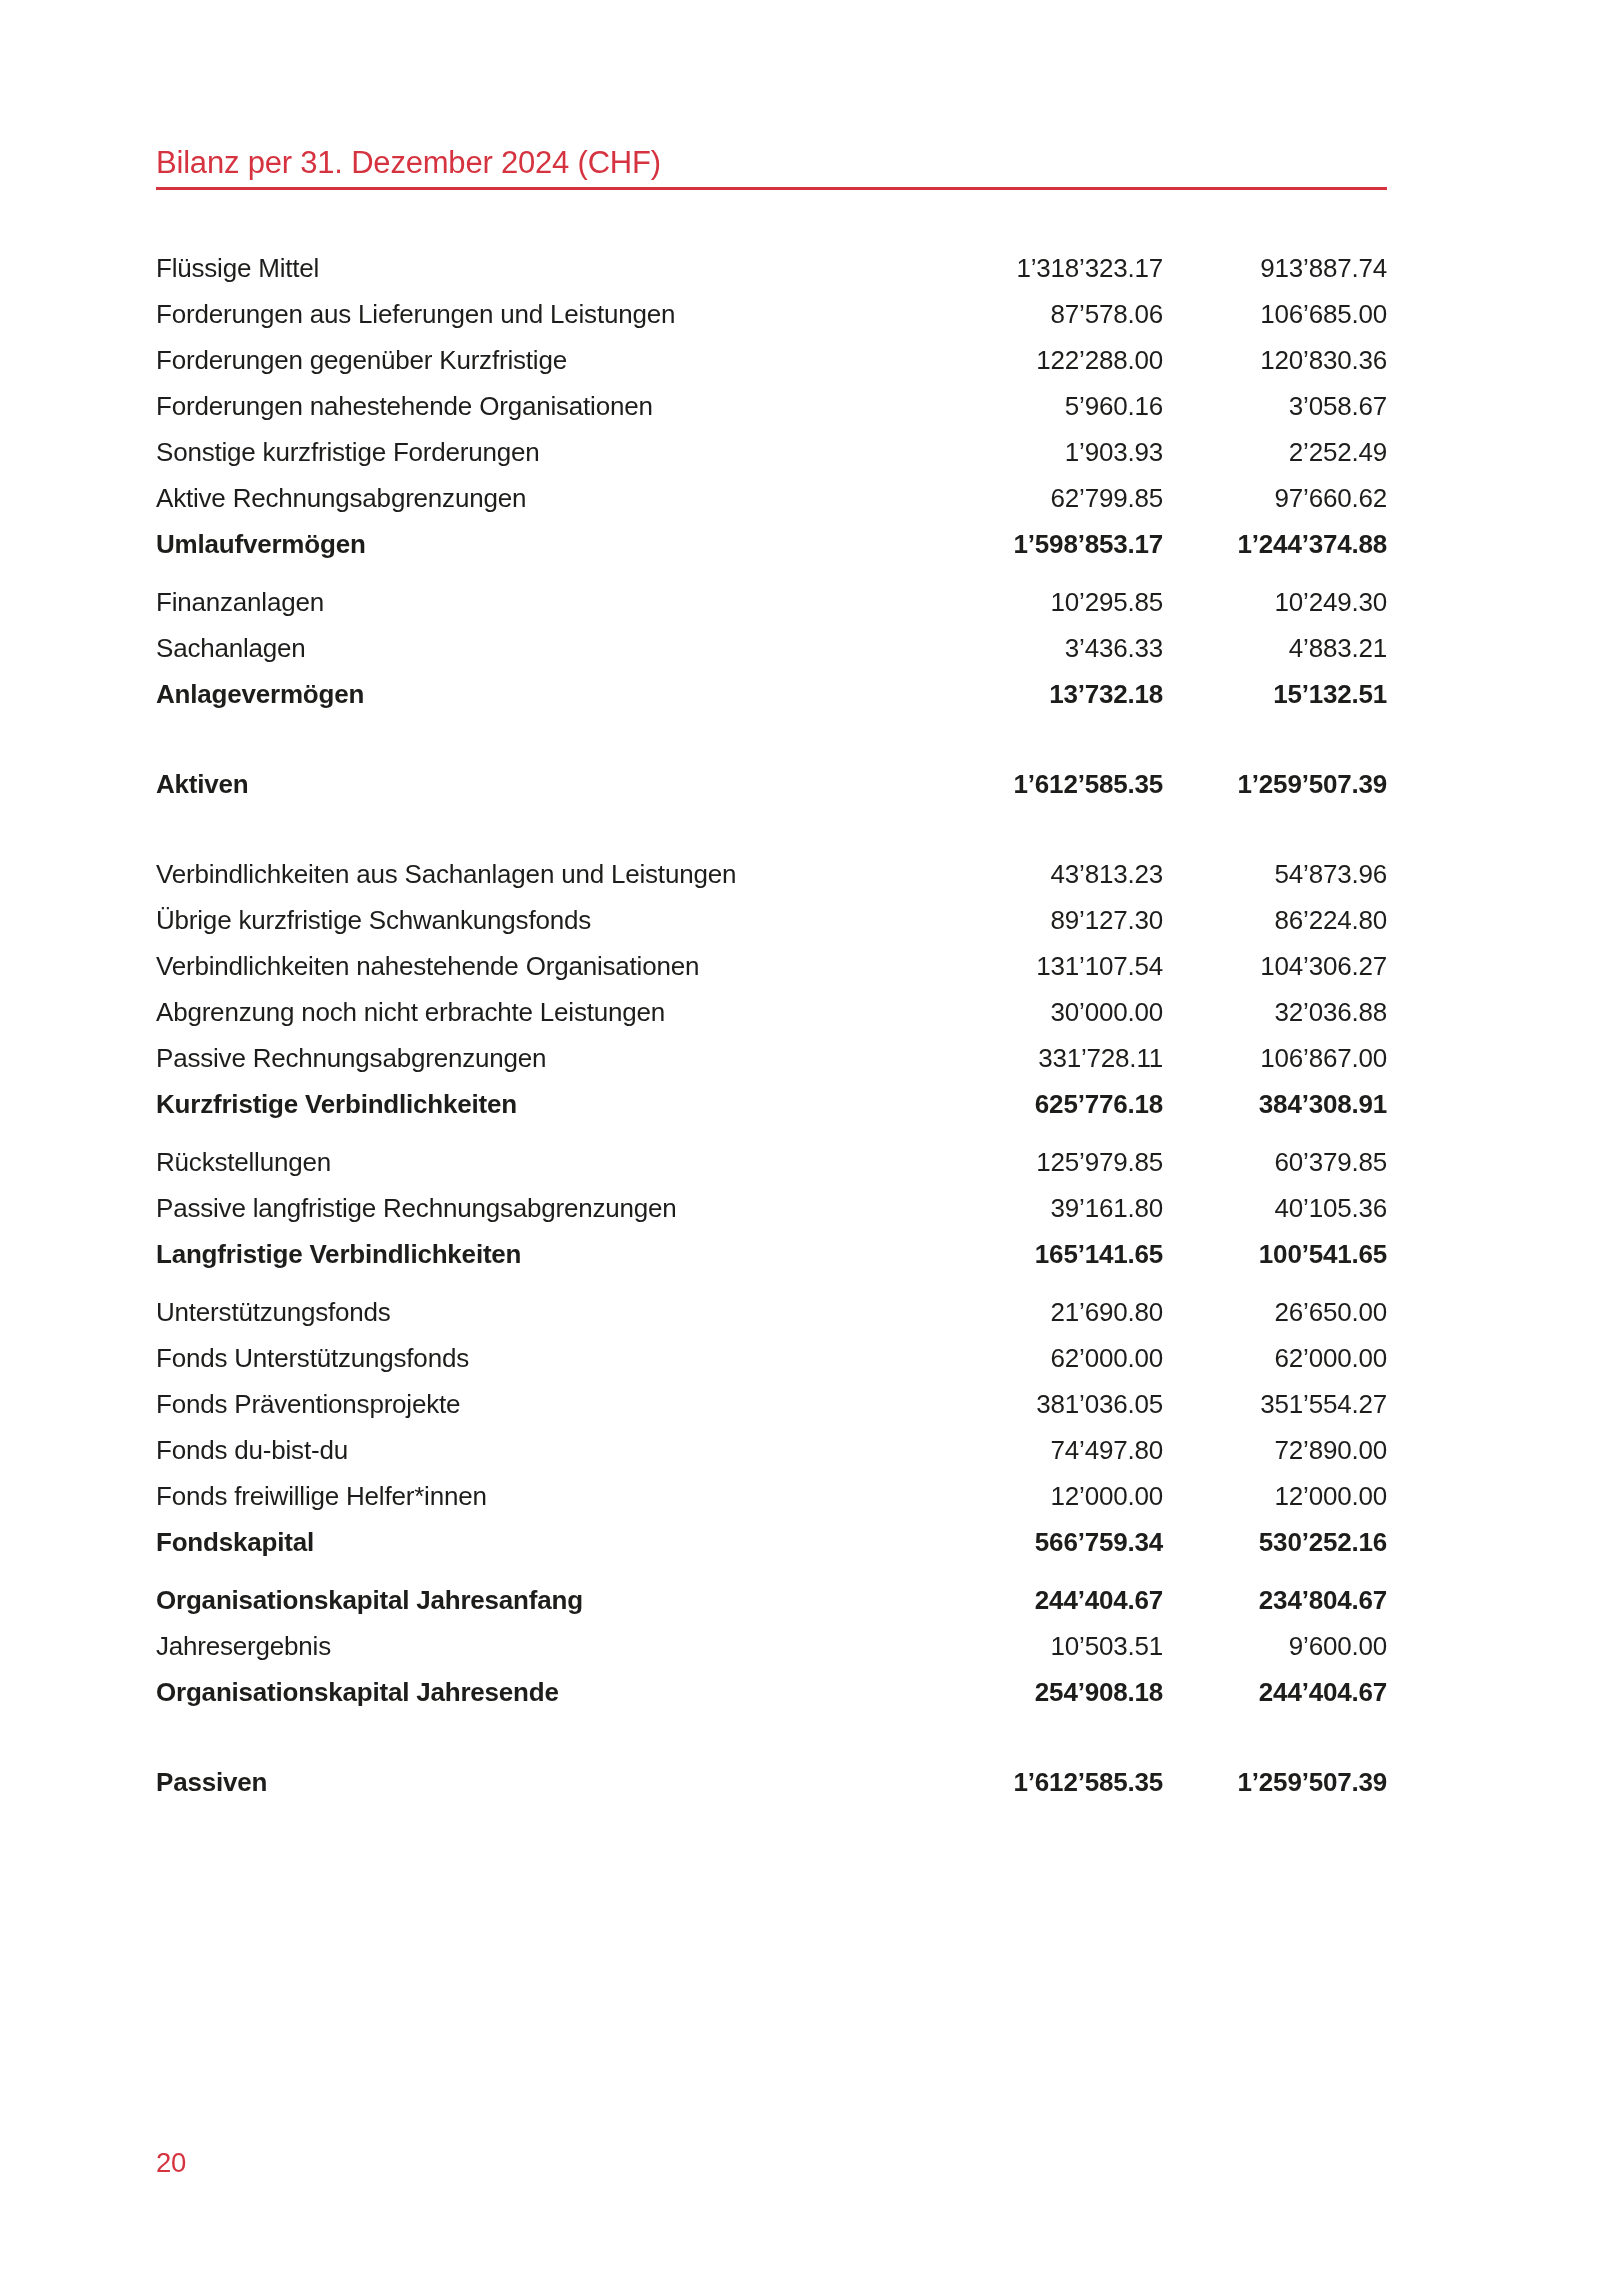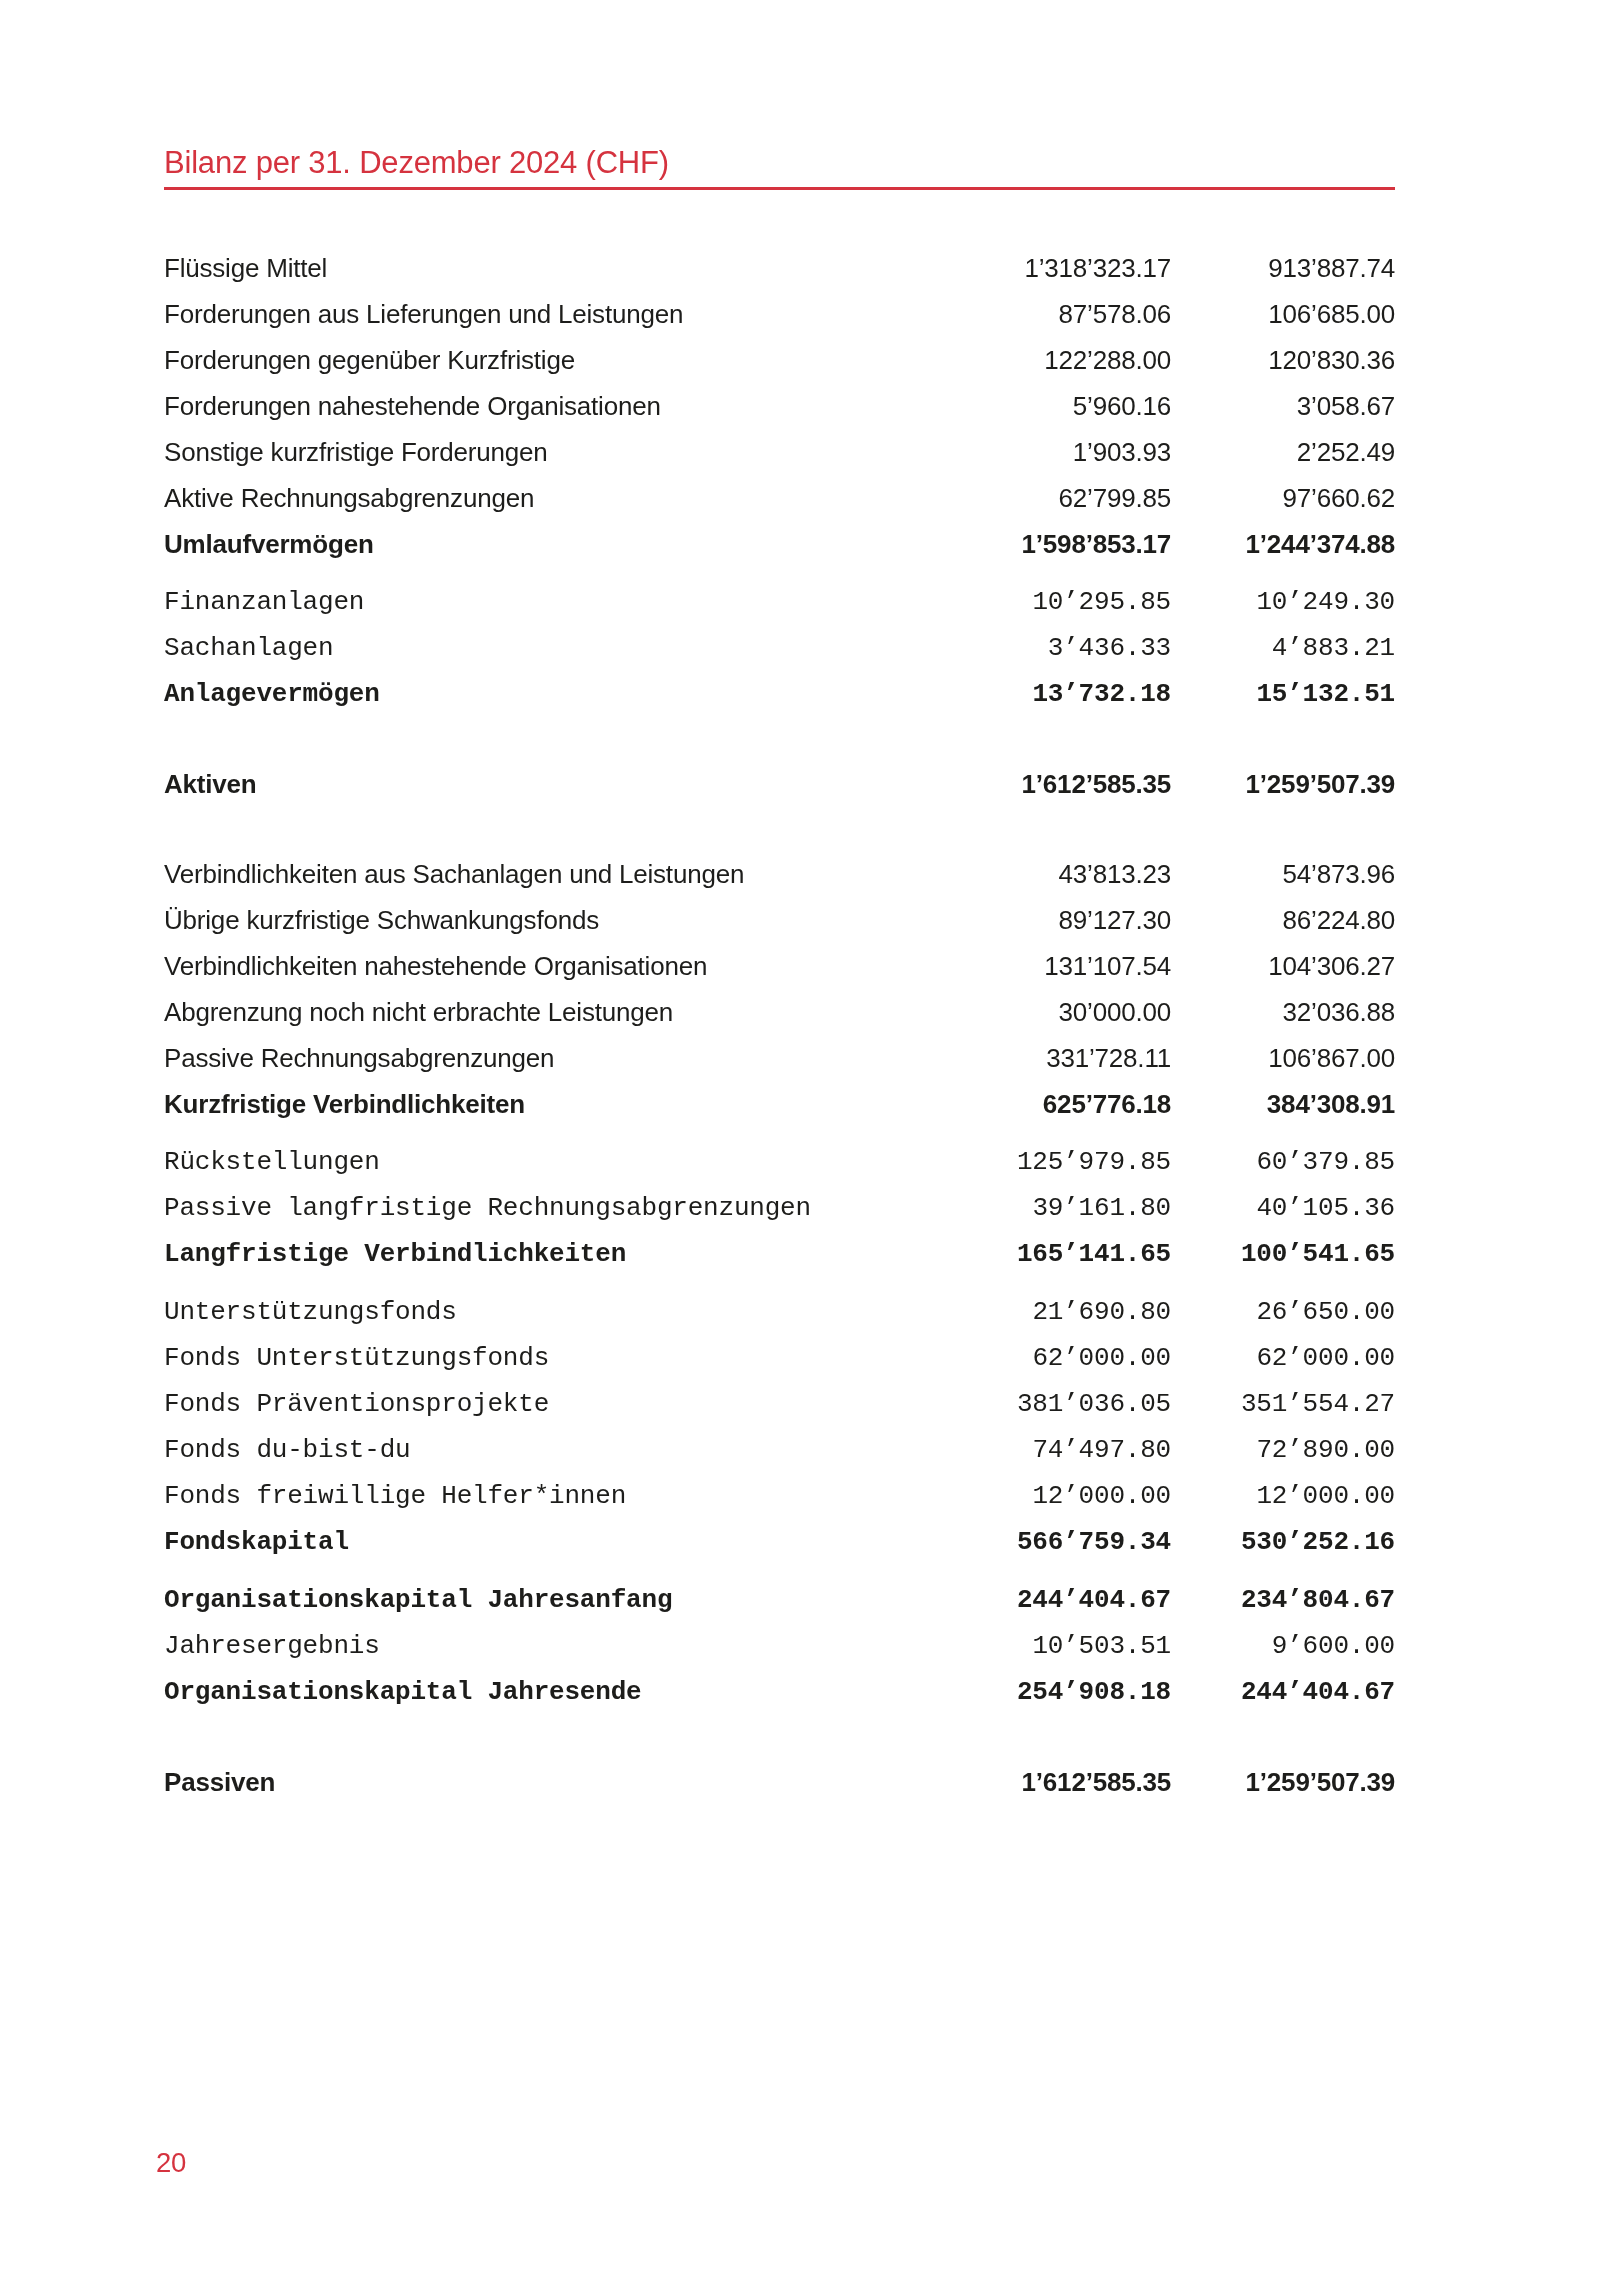--- a/index.html
+++ b/index.html
@@ -12,21 +12,20 @@
     background:#ffffff;
     font-family:"Liberation Sans", sans-serif;
     color:var(--ink);
     position:relative;
     letter-spacing:-0.2px;
   }
   .content{
     position:absolute;
     left:156px;top:0;
     width:1231px;
-    margin-left:8px;
   }
   .title{
     margin:145px 0 0 0;
     font-size:31px;
     font-weight:normal;
     color:var(--red);
     line-height:1.15;
     padding-bottom:6.1px;
     border-bottom:3.1px solid var(--red);
   }
@@ -47,21 +46,21 @@
     font-size:26px;
   }
   .row{
     display:grid;
     grid-template-columns:1fr 245px 224px;
     line-height:46px;
     align-items:baseline;
   }
   .row.bold{font-weight:bold;}
   .section{margin-top:0;}
-  .section.gap-small{margin-top:12.2px;font-family:Liberation Mono, monospace;}
+  .section.gap-small{margin-top:12.2px;}
   .section.gap-large{margin-top:44px;}
   .page-number{
     position:absolute;
     left:156px;
     top:2149px;
     color:var(--red);
     font-size:27.5px;
     line-height:1;
   }
 </style>

